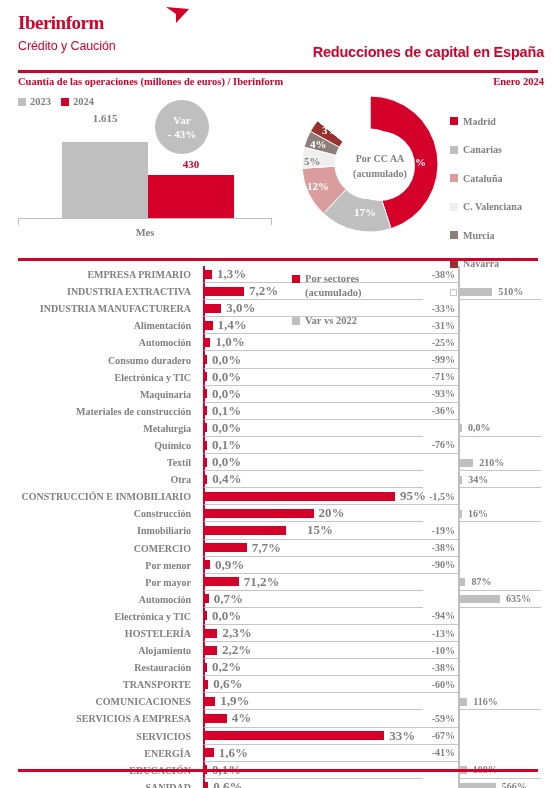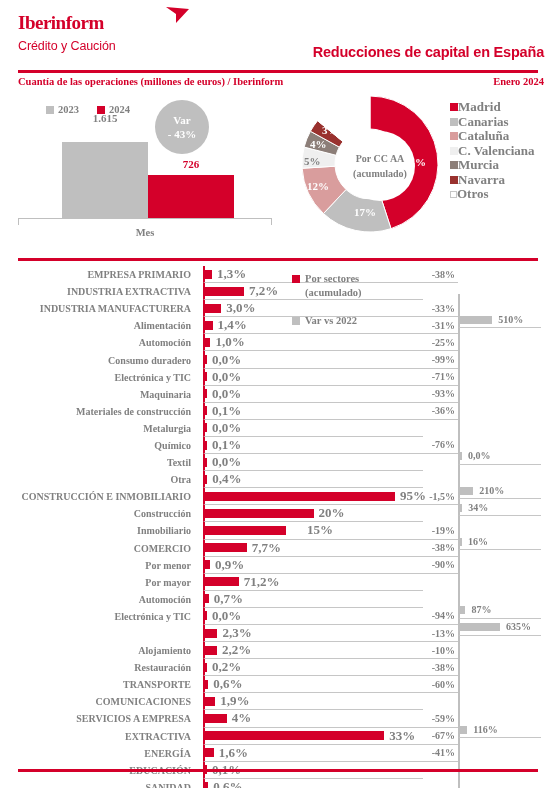--- a/index.html
+++ b/index.html
@@ -44,21 +44,21 @@
     position:absolute; right:12px; top:76px;
     font-family:"Liberation Serif", serif;
     font-weight:bold; font-size:10.5px; color:#D4002A;
   }
 
   
   .topcharts{ position:absolute; left:0; top:92px; width:556px; height:158px; }
 
   
   .barchart{ position:absolute; left:0; top:0; width:290px; height:158px; }
-  .legend-top{ position:absolute; left:18px; top:12px; display:flex; gap:18px; align-items:center;margin-left:28px; }
+  .legend-top{ position:absolute; left:18px; top:4px; display:flex; gap:10px; align-items:center; }
   .lg-item{ display:flex; align-items:center; gap:4px;
     font-family:"Liberation Serif", serif; font-weight:bold; font-size:10.5px; color:#808080;}
   .sw{ width:8px;height:8px; display:inline-block; }
   .sw.gray{ background:#BFBFBF; }
   .sw.red{ background:#D4002A; }
 
   .vbubble{
     position:absolute; left:155px; top:8px; width:54px; height:54px;
     border-radius:50%; background:#BFBFBF; color:#ffffff;
     display:flex; flex-direction:column; align-items:center; justify-content:center;
@@ -83,22 +83,22 @@
   .donut{ position:absolute; left:10px; top:2px; width:140px; height:140px; }
   .donut-hole{
     position:absolute; left:45px; top:37px; width:70px; height:70px; border-radius:50%;
     background:#ffffff; display:flex; flex-direction:column; align-items:center; justify-content:center;
     font-family:"Liberation Serif", serif; font-weight:bold; font-size:10px; color:#808080; line-height:15px;
     text-align:center;
   }
   .slice-lbl{ position:absolute; font-family:"Liberation Serif", serif; font-weight:bold; font-size:11px; }
 
   .donut-legend{ position:absolute; left:160px; top:8px; }
-  .dl-row{ display:flex; align-items:center; height:14.5px;
-    font-family:"Liberation Serif", serif; font-weight:bold; font-size:13px; color:#808080; }
+  .dl-row{ display:flex; align-items:center; gap:5px; height:14.5px;
+    font-family:"Liberation Serif", serif; font-weight:bold; font-size:10px; color:#808080;margin-top:14px; }
   .dl-sw{ width:8px; height:8px; display:inline-block; }
 
   
   .tbl-rule{ position:absolute; left:18px; top:258px; width:520px; height:3px; background:#D4002A; }
   .table{ position:absolute; left:0; top:266px; width:556px; }
   .row{ position:relative; height:17.1px; }
 
   .cellname{
     position:absolute; left:0; top:0; width:197px; height:100%;
     display:flex; align-items:center; justify-content:flex-end;
@@ -120,21 +120,21 @@
     position:absolute; left:415px; top:0; width:43px; height:100%;
     border-bottom:1px solid #C6C6C6;
     display:flex; align-items:center; justify-content:flex-end;
     font-family:"Liberation Serif", serif; font-weight:bold; font-size:10px; color:#808080;
     padding-right:3px;
   }
   .cellneg.blank{ border-bottom:none; }
 
   .cellpos{
     position:absolute; left:458px; top:0; width:83px; height:100%;
-    border-bottom:1px solid #C6C6C6; border-left:2px solid #BFBFBF;margin-top:28px;
+    border-bottom:1px solid #C6C6C6; border-left:2px solid #BFBFBF;
   }
   .graybar{ position:absolute; left:0; top:4.5px; height:8px; background:#BFBFBF; }
   .grayval{ position:absolute; top:0; height:100%; display:flex; align-items:center;
     font-family:"Liberation Serif", serif; font-weight:bold; font-size:10px; color:#808080; }
   .cellpos.blank{ border-bottom:none; }
 
   
   .tbl-legend{ position:absolute; left:292px; top:272px; width:130px; }
   .tl-row{ display:flex; align-items:flex-start; gap:5px;
     font-family:"Liberation Serif", serif; font-weight:bold; font-size:10.5px; color:#808080;
@@ -178,21 +178,21 @@
     </div>
 
     <div class="vbubble">
       <span>Var</span>
       <span>- 43%</span>
     </div>
 
     <div class="plot">
       <div class="lbl23">1.615</div>
       <div class="bar23"></div>
-      <div class="lbl24">726</div>
+      <div class="lbl24">430</div>
       <div class="bar24"></div>
     </div>
     <div class="axis"></div>
     <div class="axis-label">Mes</div>
   </div>
 
   <div class="donut-wrap">
     <div class="donut">
       <svg width="140" height="140" viewBox="0 0 140 140">
         <g id="donut-slices">
@@ -456,20 +456,21 @@
     <div class="row">
       <div class="cellname minor">Electrónica y TIC</div>
       <div class="cellbarL">
         <div class="redbar" style="width: 2px;"></div>
         <div class="redval" style="left: 7px;">0,0%</div>
       </div>
       <div class="cellneg">-94%</div>
       <div class="cellpos blank"></div>
     </div>
     <div class="row">
+      <div class="cellname major">HOSTELERÍA</div>
       <div class="cellbarL">
         <div class="redbar" style="width: 12.4857px;"></div>
         <div class="redval" style="left: 17.4857px;">2,3%</div>
       </div>
       <div class="cellneg">-13%</div>
       <div class="cellpos blank"></div>
     </div>
     <div class="row">
       <div class="cellname minor">Alojamiento</div>
       <div class="cellbarL">
@@ -512,21 +513,21 @@
     <div class="row">
       <div class="cellname major">SERVICIOS A EMPRESA</div>
       <div class="cellbarL">
         <div class="redbar" style="width: 21.7143px;"></div>
         <div class="redval" style="left: 26.7143px;">4%</div>
       </div>
       <div class="cellneg">-59%</div>
       <div class="cellpos blank"></div>
     </div>
     <div class="row">
-      <div class="cellname major">EXTRACTIVA</div>
+      <div class="cellname major">SERVICIOS</div>
       <div class="cellbarL">
         <div class="redbar" style="width: 179.143px;"></div>
         <div class="redval" style="left: 184.143px;">33%</div>
       </div>
       <div class="cellneg">-67%</div>
       <div class="cellpos blank"></div>
     </div>
     <div class="row">
       <div class="cellname major">ENERGÍA</div>
       <div class="cellbarL">

